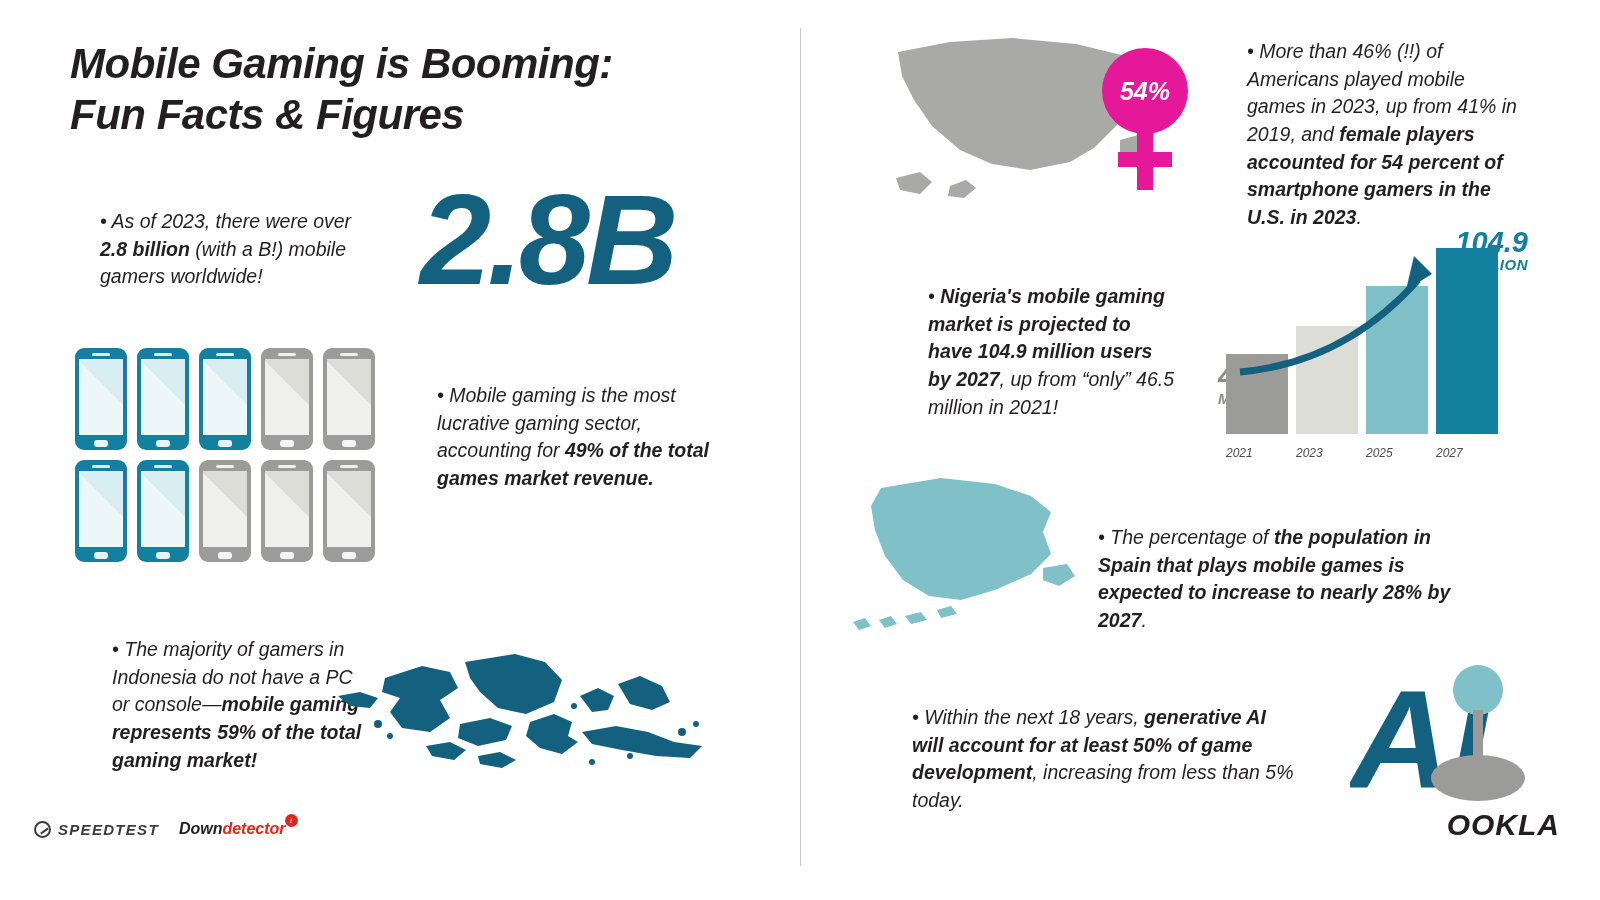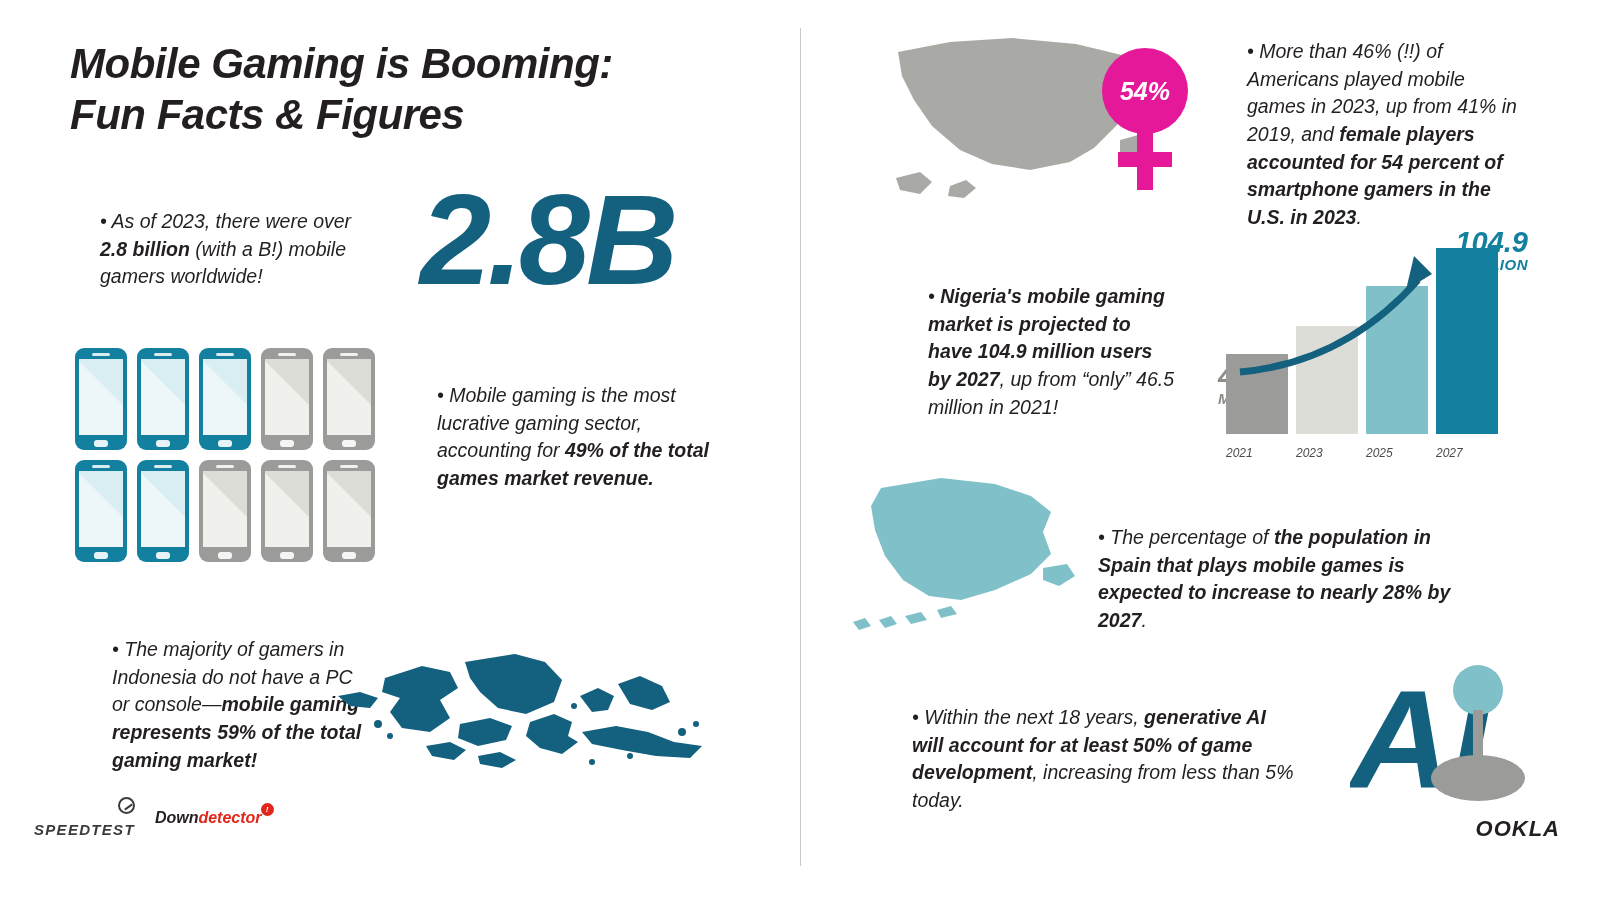--- a/index.html
+++ b/index.html
@@ -156,27 +156,26 @@
   .footer-left {
     position: absolute;
     left: 34px;
     bottom: 44px;
     display: flex;
     align-items: center;
     gap: 20px;
   }
   .speedtest-logo {
     display: flex;
-    align-items: flex-end;
+    align-items: flex-start;
     gap: 7px;
     font-size: 15px;
     font-weight: bold;
     letter-spacing: 1.3px;
     color: #3b3b3b;
-    flex-direction: column;
   }
   .speedtest-mark {
     width: 17px;
     height: 17px;
     border-radius: 50%;
     border: 2px solid #3b3b3b;
     position: relative;
     box-sizing: border-box;
   }
   .speedtest-mark:after {
@@ -304,21 +303,21 @@
     position: absolute;
     left: 1350px;
     top: 658px;
     width: 175px;
     height: 155px;
   }
   .ookla-logo {
     position: absolute;
     right: 40px;
     bottom: 40px;
-    font-size: 22px;
+    font-size: 30px;
     font-weight: bold;
     letter-spacing: 1px;
     color: #231f20;
   }
 </style>
 </head>
 <body>
 
 <div class="page">
 

